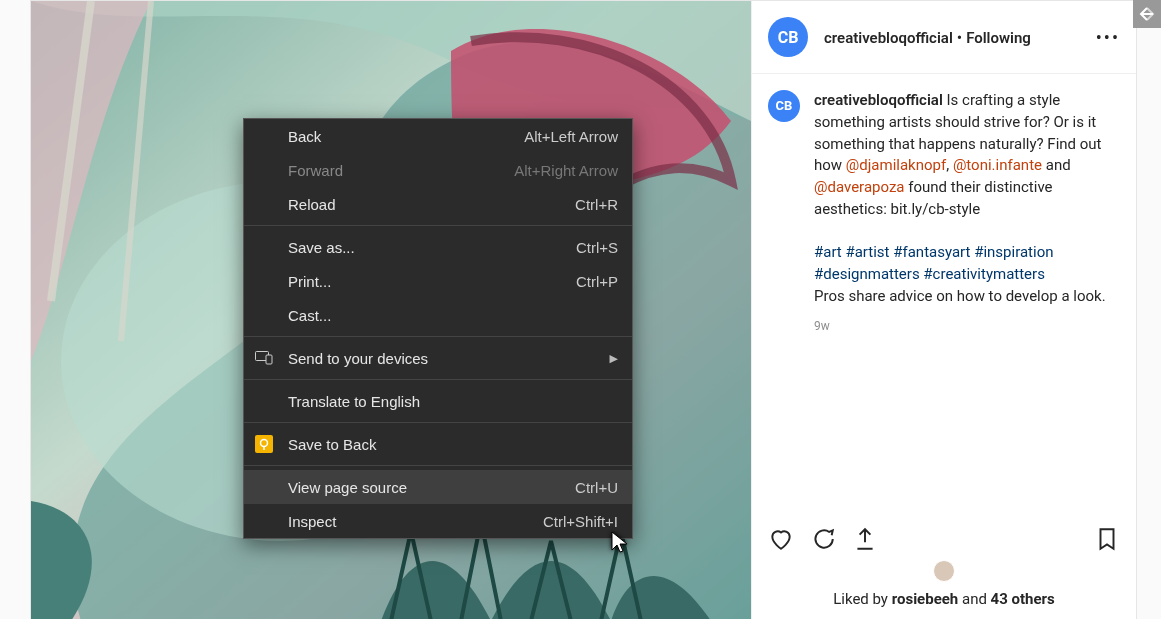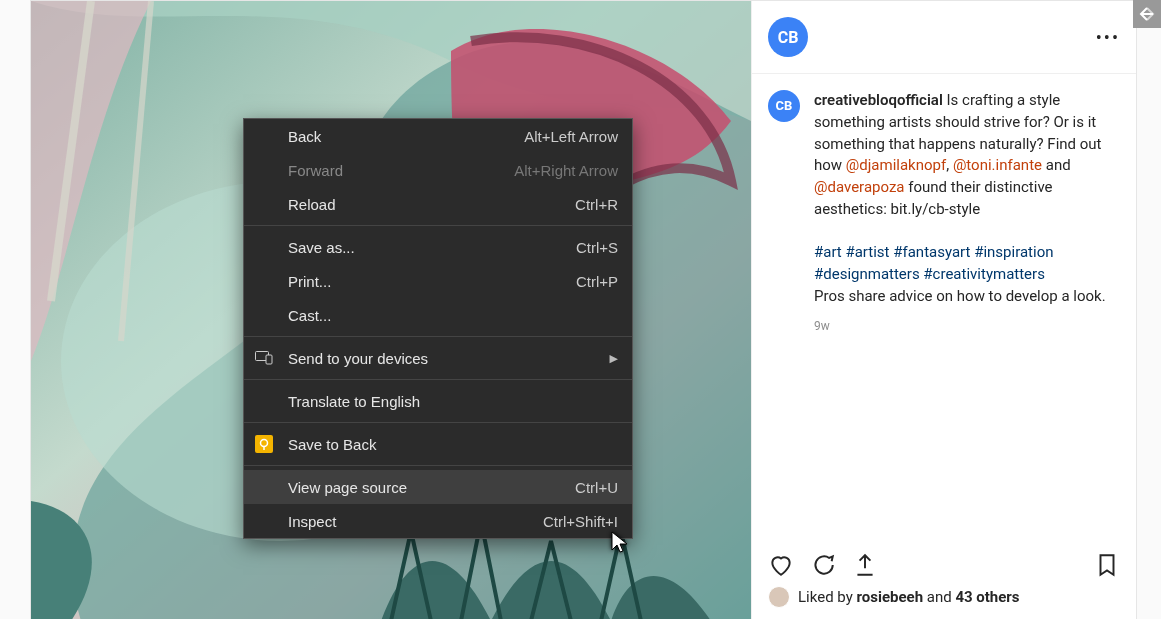--- a/index.html
+++ b/index.html
@@ -83,20 +83,21 @@
   }
   .actions .spacer { flex:1; }
   .actions svg { width:26px; height:26px; }
   .likes {
     padding: 0 16px 12px 16px;
     font-size: 15px;
     color:#262626;
     display:flex;
     align-items:center;
     gap:8px;
+    flex-direction:column;
   }
   .likes .mini-avatar {
     width:20px; height:20px; border-radius:50%;
     background:#d9c7b8;
     border:1px solid #fff;
   }
 
   
   .ctx {
     position:absolute;
@@ -177,20 +178,25 @@
       <line x1="120" y1="0" x2="90" y2="340" stroke="#d7d7cc" stroke-width="6" opacity="0.7"></line>
       <path d="M350 620 C 380 540, 420 540, 460 620 C 500 540, 540 540, 580 620 C 600 560, 640 560, 680 620 Z" fill="#3a6a65"></path>
       <path d="M360 620 L380 530 L400 620 M430 620 L450 520 L470 620 M500 620 L520 540 L540 620 M570 620 L590 530 L610 620" stroke="#1e4944" stroke-width="4" fill="none"></path>
       <path d="M0 500 C 60 510, 80 560, 40 620 L0 620 Z" fill="#478078"></path>
     </svg>
   </div>
 
   <div class="sidebar">
     <div class="head">
       <div class="avatar">CB</div>
+      <div>
+        <span class="username">creativebloqofficial</span>
+        <span class="dot">•</span>
+        <span class="follow">Following</span>
+      </div>
       <div class="more">•••</div>
     </div>
 
     <div class="body">
       <div class="row">
         <div class="avatar small">CB</div>
         <div class="txt">
           <span class="username">creativebloqofficial</span>
           <span>Is crafting a style something artists should strive for? Or is it something that happens naturally? Find out how </span>
           <span class="link">@djamilaknopf</span><span>, </span>

